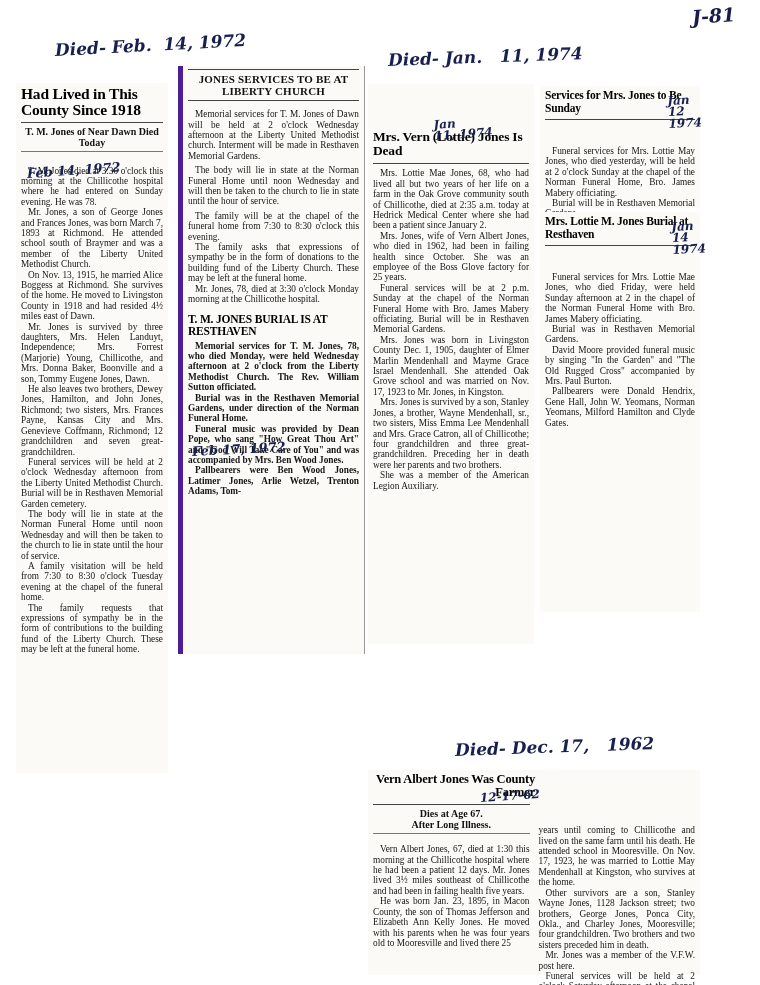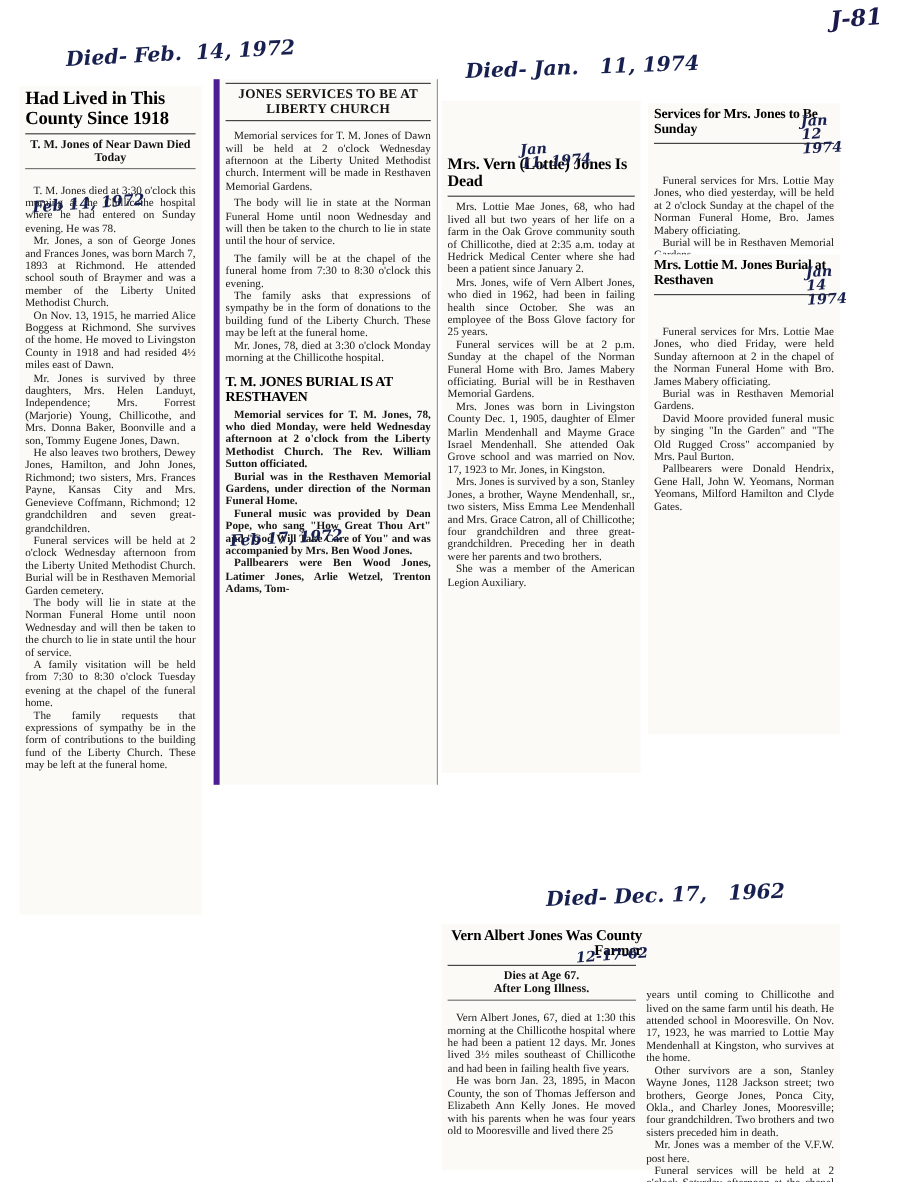--- a/index.html
+++ b/index.html
@@ -58,21 +58,21 @@
     margin-top:26px;
   }
   .body p{margin:0 0 0 0;text-indent:7px;}
   .rule{
     border:0;border-top:1px solid #444;margin:3px 0 3px 0;
   }
   .rule.thin{border-top:1px solid #777;}
   .noindent{text-indent:0 !important;}
 
   
-  #clip-county{left:16px;top:72px;width:152px;height:690px;padding:3px 5px;}
+  #clip-county{left:16px;top:83px;width:152px;height:690px;padding:3px 5px;}
   #clip-liberty{left:178px;top:66px;width:187px;height:588px;padding:3px 5px;border-left:5px solid #4c1d95;border-right:1px solid #999;}
   #clip-lottie{left:368px;top:84px;width:166px;height:560px;padding:3px 5px;}
   #clip-sunday{left:540px;top:86px;width:160px;height:122px;padding:3px 5px;}
   #clip-burial{left:540px;top:212px;width:160px;height:400px;padding:3px 5px;}
   #clip-vern{left:368px;top:770px;width:332px;height:205px;padding:3px 5px;}
   #clip-vern .two{display:flex;gap:9px;}
   #clip-vern .two .col{width:160px;}
 
   .hl1{font-size:15.5px;}
   .hl2{font-size:13.5px;margin-top:43px;}

